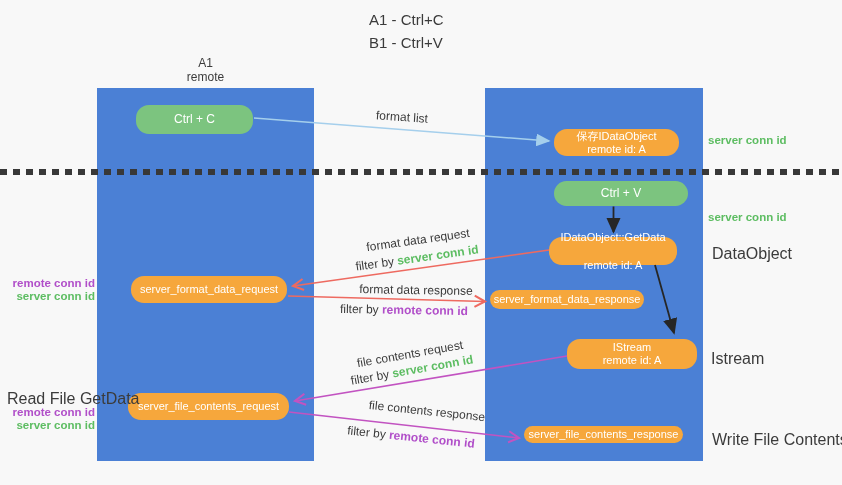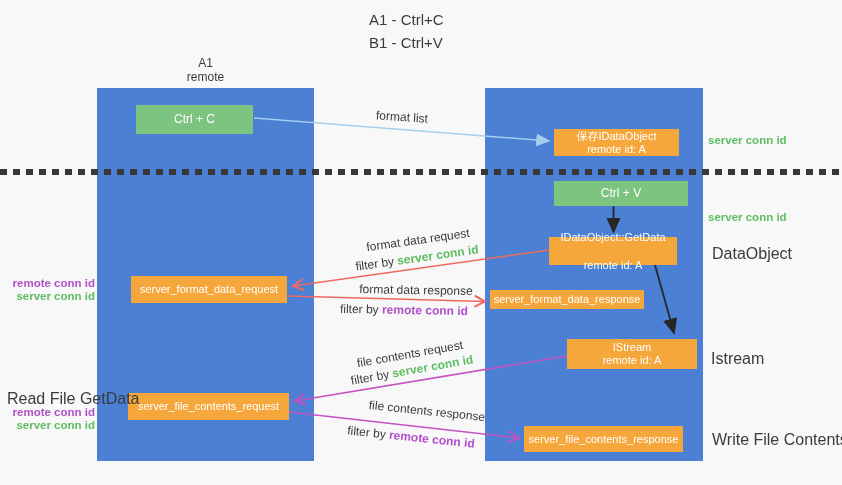--- a/index.html
+++ b/index.html
@@ -39,21 +39,21 @@
     left:0;top:169px;width:842px;height:6px;
     background:repeating-linear-gradient(to right,var(--divider) 0 7px,transparent 7px 13px);
     z-index:3;
   }
   
   .node{
     display:flex;align-items:center;justify-content:center;flex-direction:column;
     color:var(--node-text);
     font-size:11px;line-height:13px;
     white-space:nowrap;
-    border-radius:0;
+    border-radius:13px;
     z-index:4;
     text-align:center;
   }
   .node.green{background:var(--node-green);font-size:12px;}
   .node.orange{background:var(--node-orange);}
   
   .edges{left:0;top:0;z-index:5;pointer-events:none;}
   .ln-blue{stroke:var(--arrow-lightblue);stroke-width:1.6;}
   .ln-black{stroke:var(--arrow-black);stroke-width:1.8;}
   .ln-red{stroke:var(--arrow-red);stroke-width:1.6;}
@@ -125,21 +125,21 @@
 
   <div class="abs node orange" style="left:567px;top:339px;width:130px;height:30px;">
     <span>IStream</span>
     <span>remote id: A</span>
   </div>
 
   <div class="abs node orange" style="left:128px;top:393px;width:161px;height:27px;">
     <span>server_file_contents_request</span>
   </div>
 
-  <div class="abs node orange" style="left:524px;top:426px;width:159px;height:26px;">
+  <div class="abs node orange" style="left:524px;top:426px;width:159px;height:17px;">
     <span>server_file_contents_response</span>
   </div>
 
   <svg class="abs edges" width="842" height="485" viewBox="0 0 842 485">
     <defs>
       <marker id="mk-blue" markerWidth="9" markerHeight="8" refX="8" refY="4" orient="auto">
         <path class="mkfill-blue" d="M0,0 L9,4 L0,8 z"></path>
       </marker>
       <marker id="mk-black" markerWidth="9" markerHeight="8" refX="8" refY="4" orient="auto">
         <path class="mkfill-black" d="M0,0 L9,4 L0,8 z"></path>

